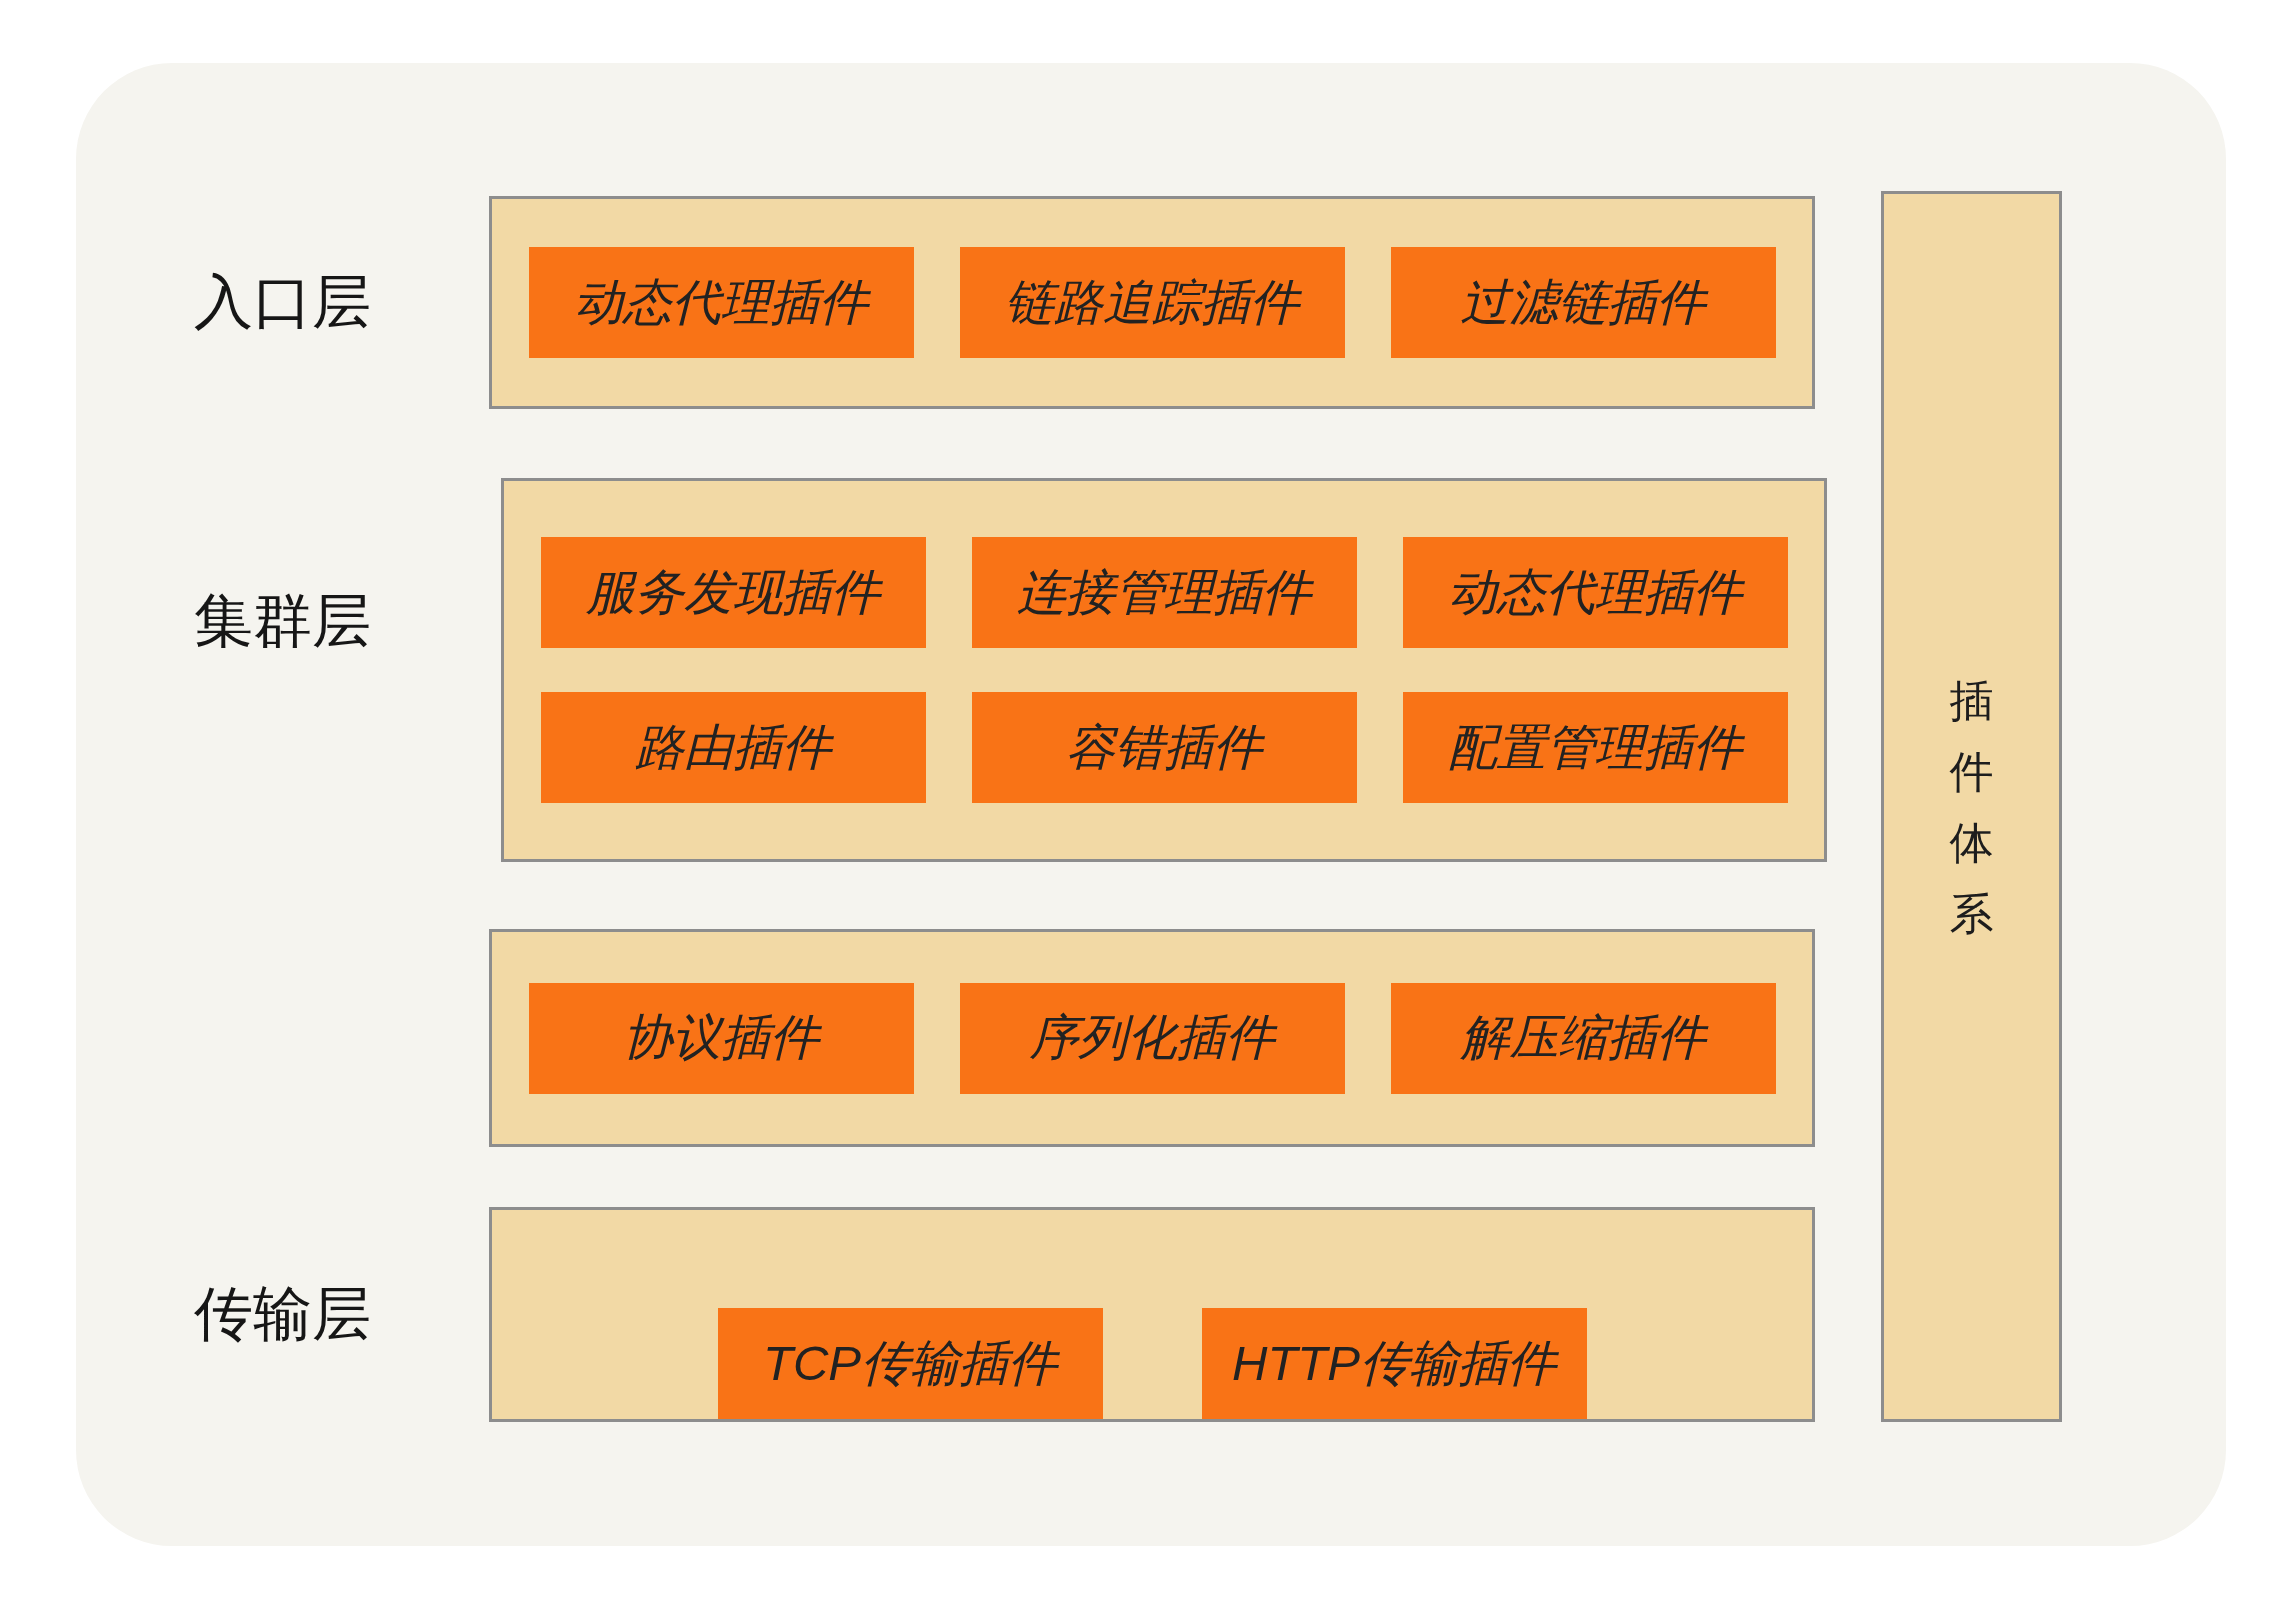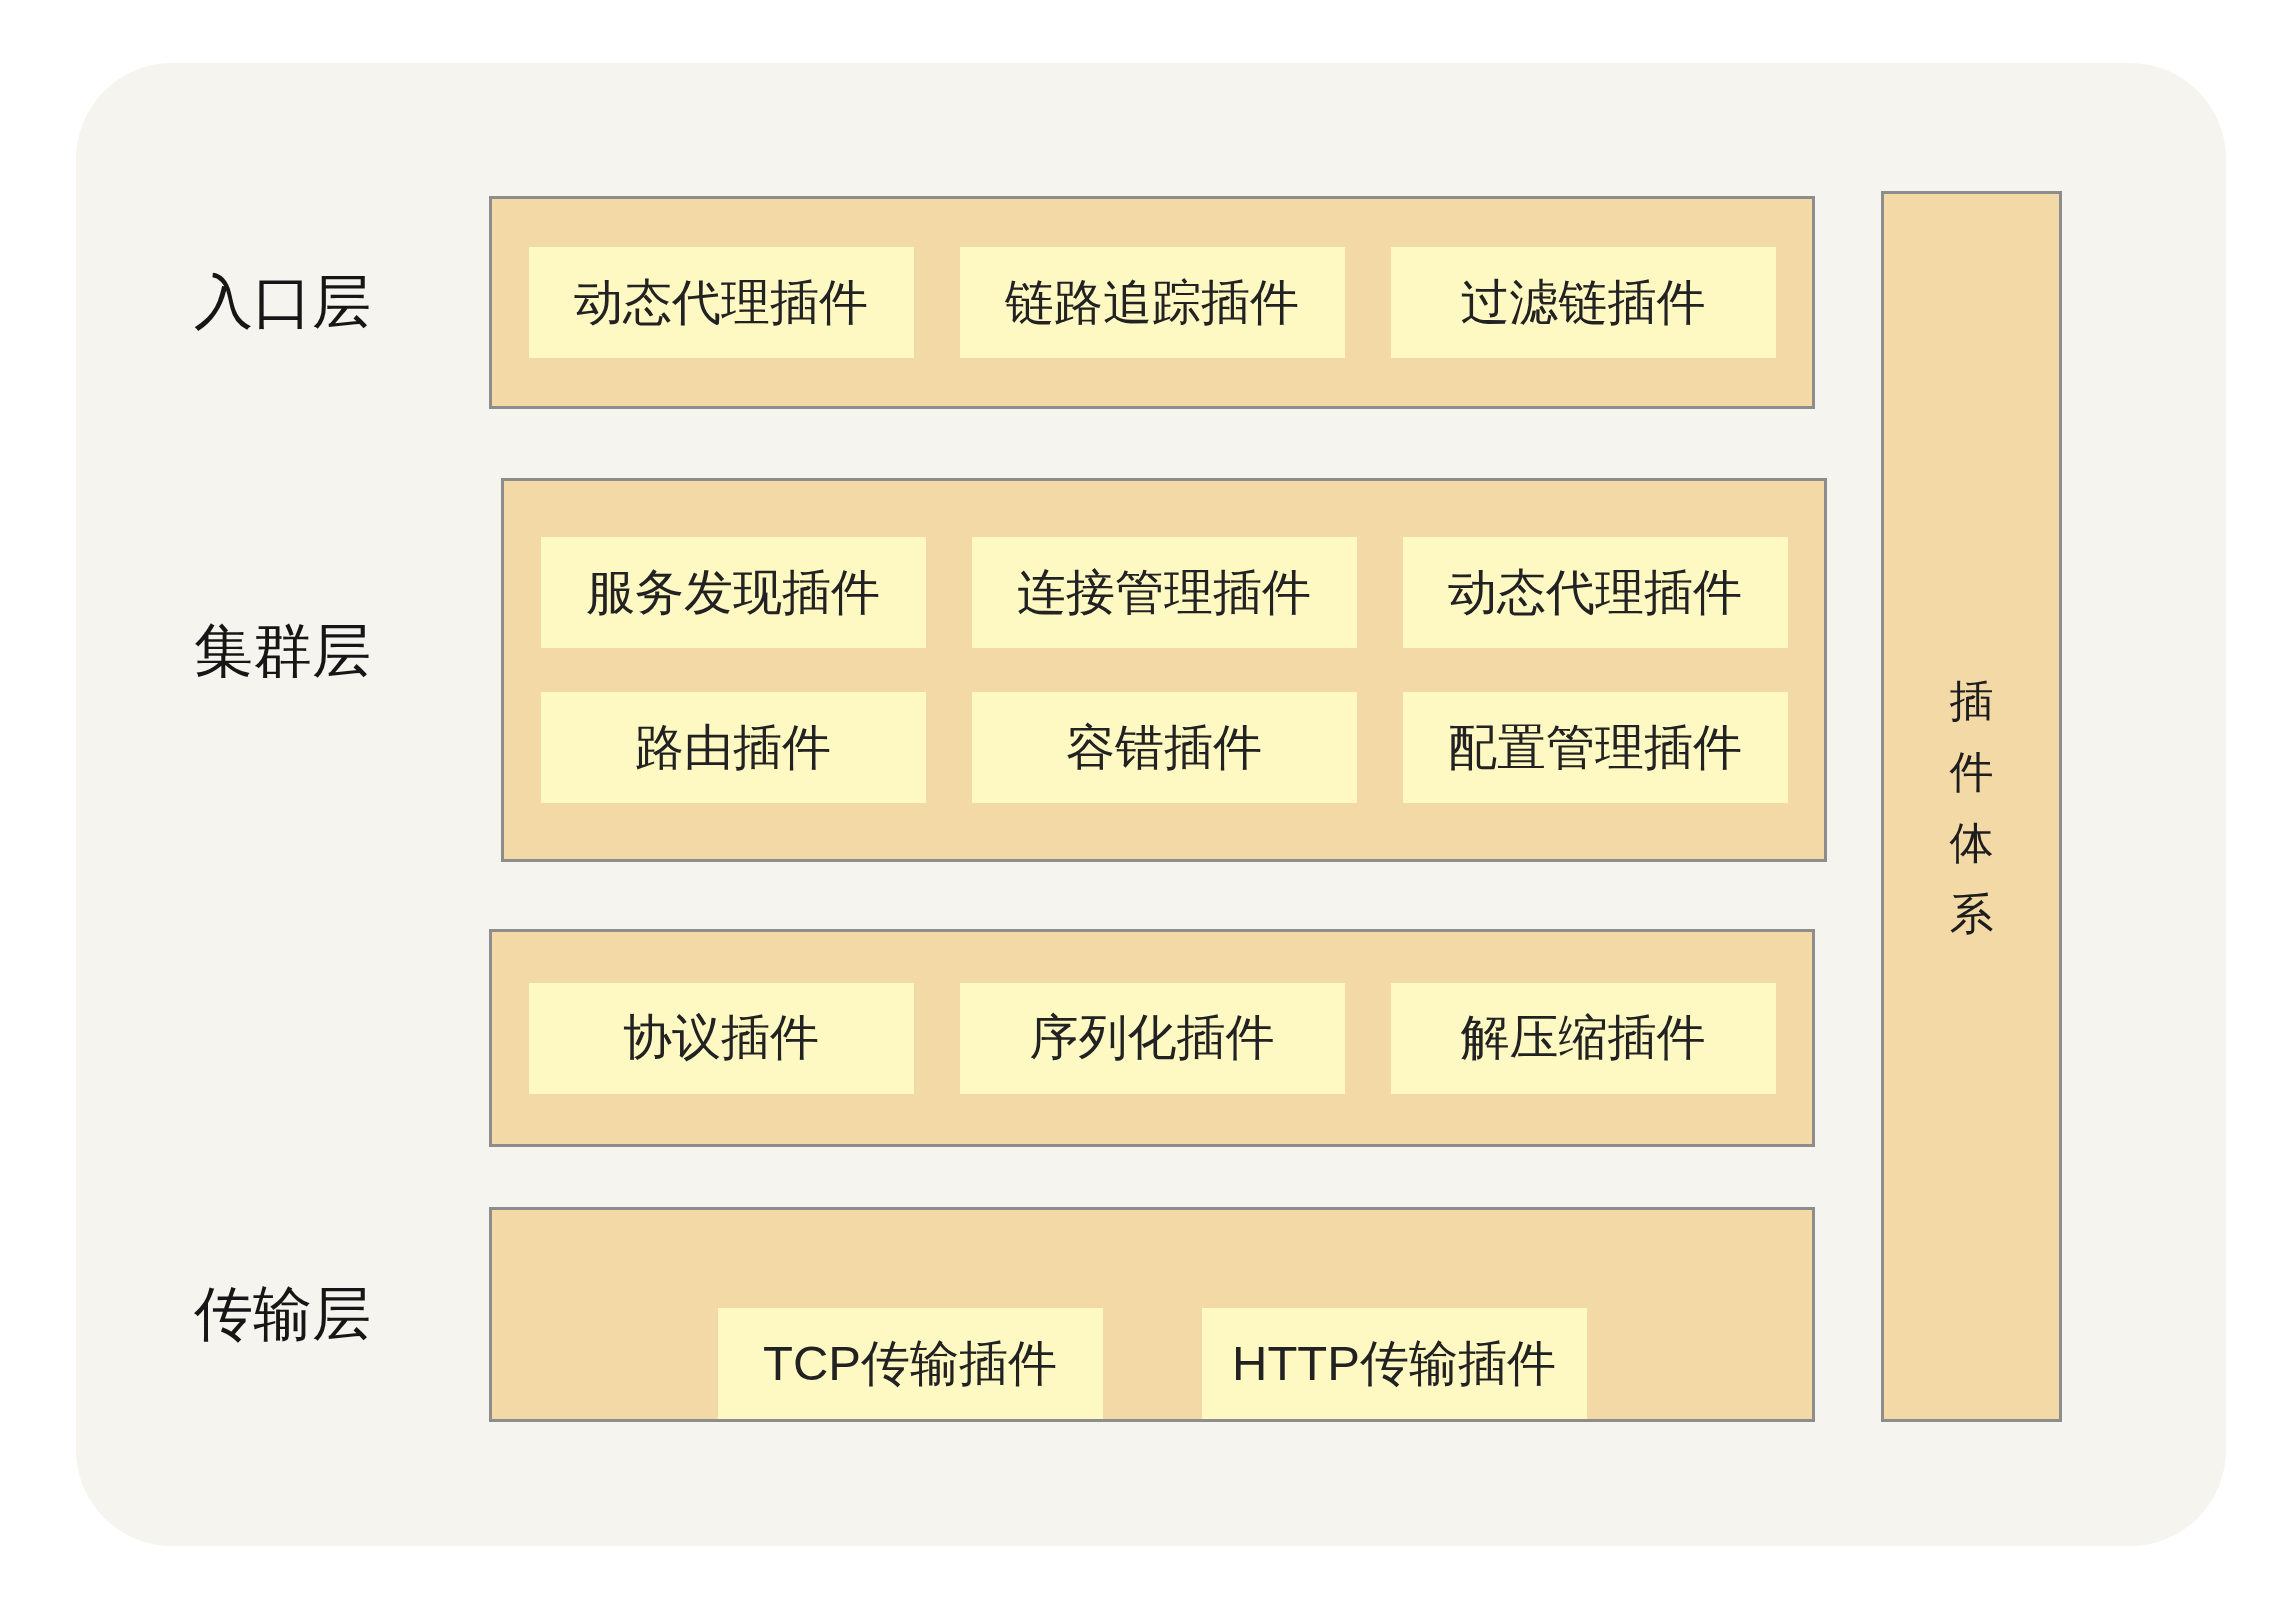--- a/index.html
+++ b/index.html
@@ -30,21 +30,21 @@
     left: 76px;
     width: 413px;
     text-align: center;
     font-size: 59px;
     line-height: 59px;
     font-weight: 400;
     color: #161616;
     white-space: nowrap;
   }
   .label-entry     { top: 273px; }
-  .label-cluster   { top: 622px; }
+  .label-cluster   { top: 592px; }
   .label-protocol  { top: 1009px; }
   .label-transport { top: 1285px; }
 
   .band {
     position: absolute;
     left: 489px;
     width: 1326px;
     background: #f2d9a5;
     border: 3px solid #8d8d8d;
     box-sizing: border-box;
@@ -58,27 +58,28 @@
   .band-protocol  { top: 929px; height: 218px; }
   .band-transport { top: 1207px; height: 215px; gap: 99px; align-items: flex-end; }
 
   .plugin-row {
     display: flex;
     gap: 46px;
   }
   .plugin {
     width: 385px;
     height: 111px;
-    background: #fef9c3;
+    background: #f97316;
     display: flex;
     align-items: center;
     justify-content: center;
     font-size: 49px;
     color: #222222;
     white-space: nowrap;
+    font-style: italic;
   }
   .sidebar {
     position: absolute;
     left: 1881px;
     top: 191px;
     width: 181px;
     height: 1231px;
     background: #f2d9a5;
     border: 3px solid #8d8d8d;
     box-sizing: border-box;

